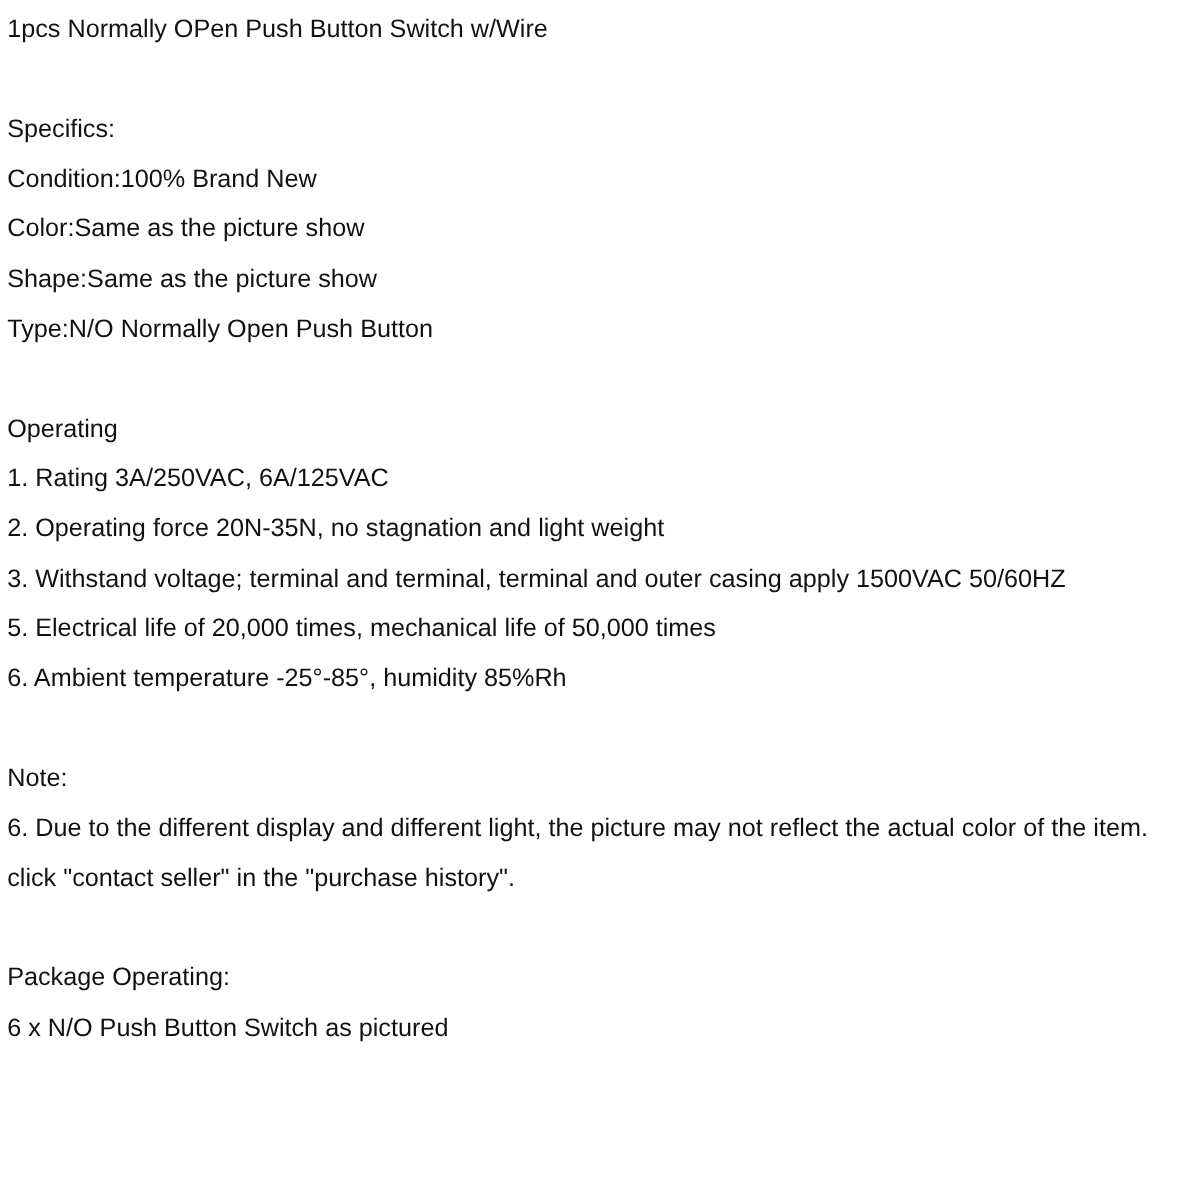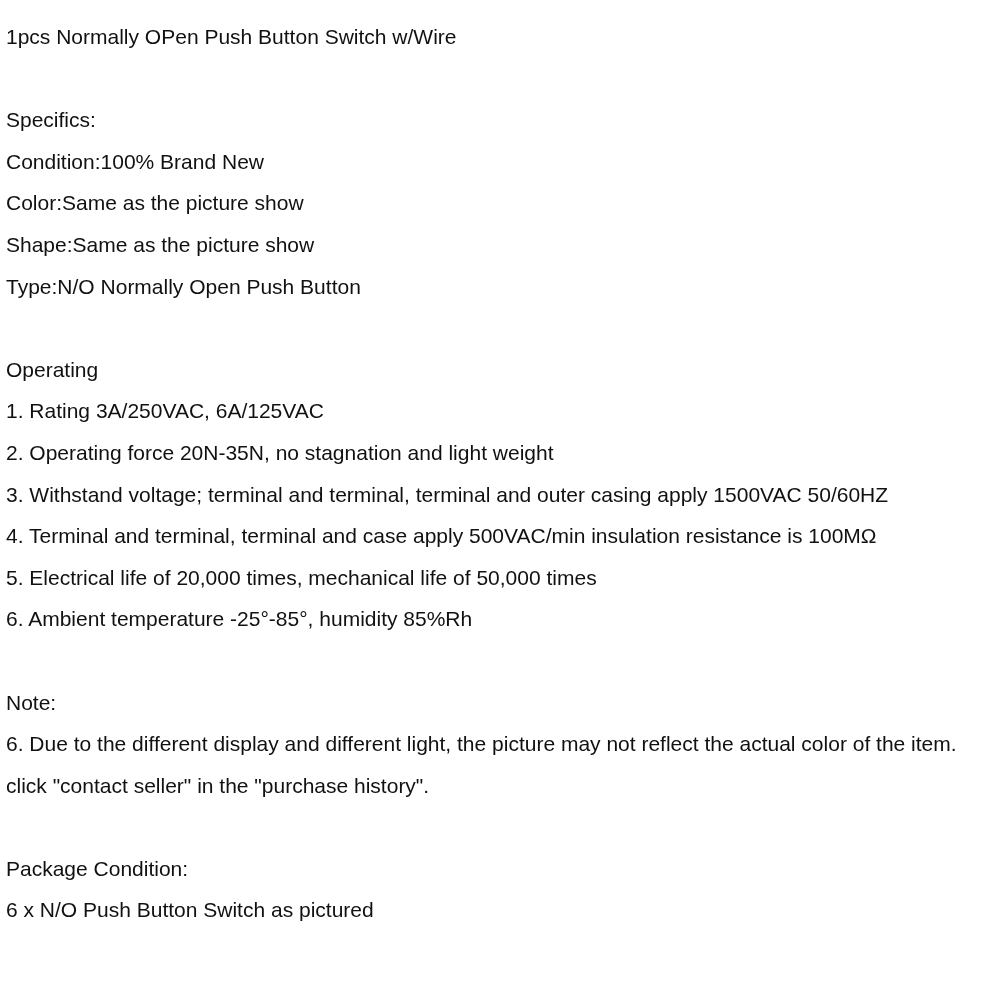--- a/index.html
+++ b/index.html
@@ -9,21 +9,21 @@
   }
   .page {
     position: relative;
     width: 1000px;
     height: 1000px;
     background: #ffffff;
     color: #111111;
     font-family: "Liberation Sans", "DejaVu Sans", sans-serif;
     font-size: 21px;
     line-height: 41.6px;
-    padding: 16px 0 0 6px;
+    padding: 4px 0 0 6px;
     box-sizing: border-box;
     overflow: hidden;
     -webkit-font-smoothing: antialiased;
   }
   .line {
     white-space: pre;
     height: 41.6px;
   }
   .section {
     margin-top: 41.6px; 
@@ -44,27 +44,26 @@
         <div class="line">Condition:100% Brand New</div>
         <div class="line">Color:Same as the picture show</div>
         <div class="line">Shape:Same as the picture show</div>
         <div class="line">Type:N/O Normally Open Push Button</div>
       </div>
       <div class="section">
         <div class="line">Operating</div>
         <div class="line">1. Rating 3A/250VAC, 6A/125VAC</div>
         <div class="line">2. Operating force 20N-35N, no stagnation and light weight</div>
         <div class="line">3. Withstand voltage; terminal and terminal, terminal and outer casing apply 1500VAC 50/60HZ</div>
-        <div class="line">4. Terminal and terminal, terminal and case apply 500VAC/min insulation resistance is 100MΩ</div>
         <div class="line">5. Electrical life of 20,000 times, mechanical life of 50,000 times</div>
         <div class="line">6. Ambient temperature -25°-85°, humidity 85%Rh</div>
       </div>
       <div class="section">
         <div class="line">Note:</div>
         <div class="line">6. Due to the different display and different light, the picture may not reflect the actual color of the item.</div>
         <div class="line">click "contact seller" in the "purchase history".</div>
       </div>
       <div class="section">
-        <div class="line">Package Condition:</div>
+        <div class="line">Package Operating:</div>
         <div class="line">6 x N/O Push Button Switch as pictured</div>
       </div>
     </div>
 </div>
 
 </body></html>

